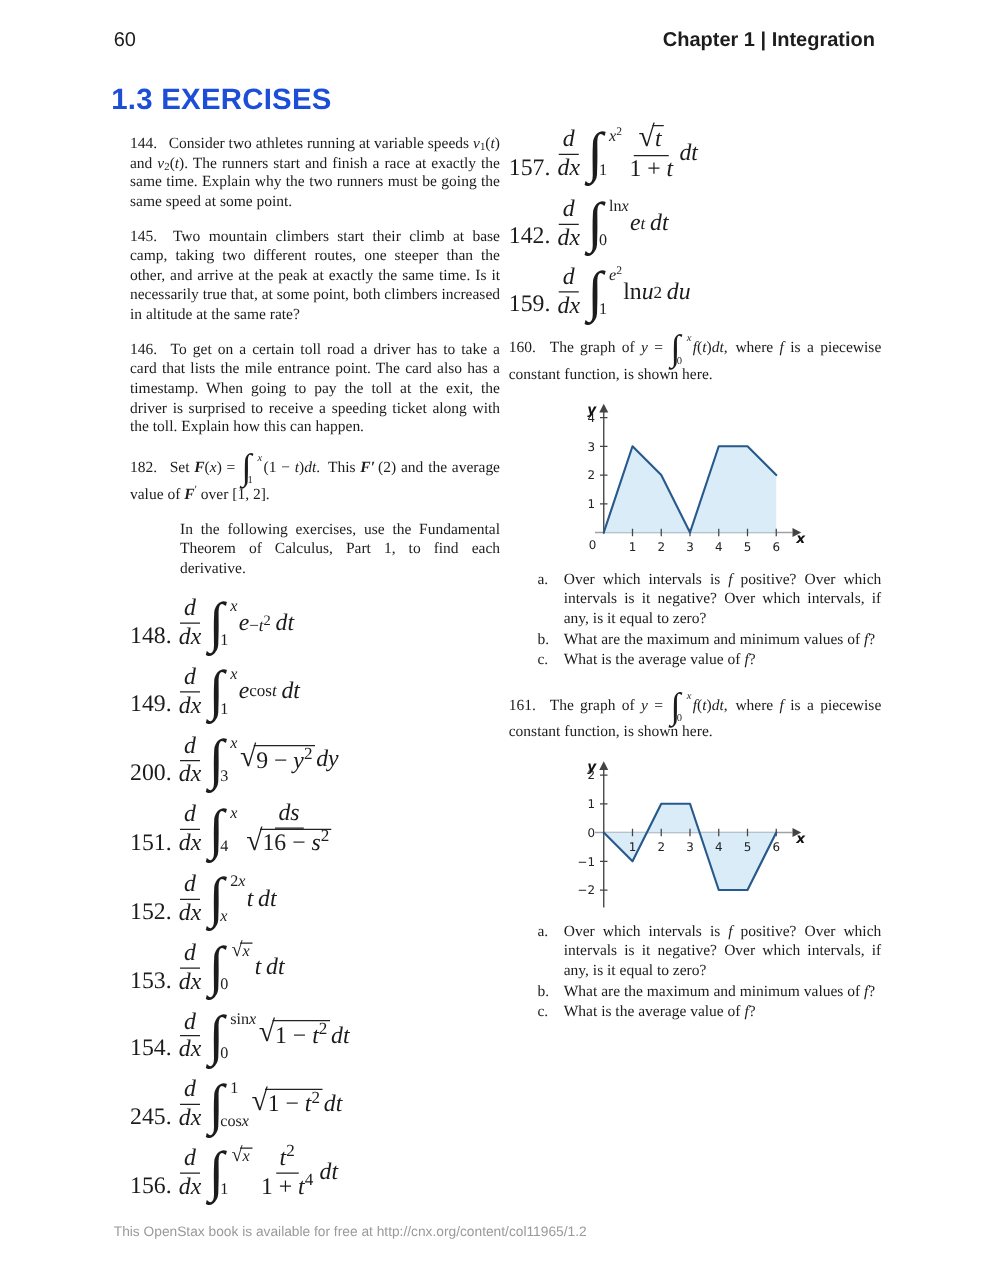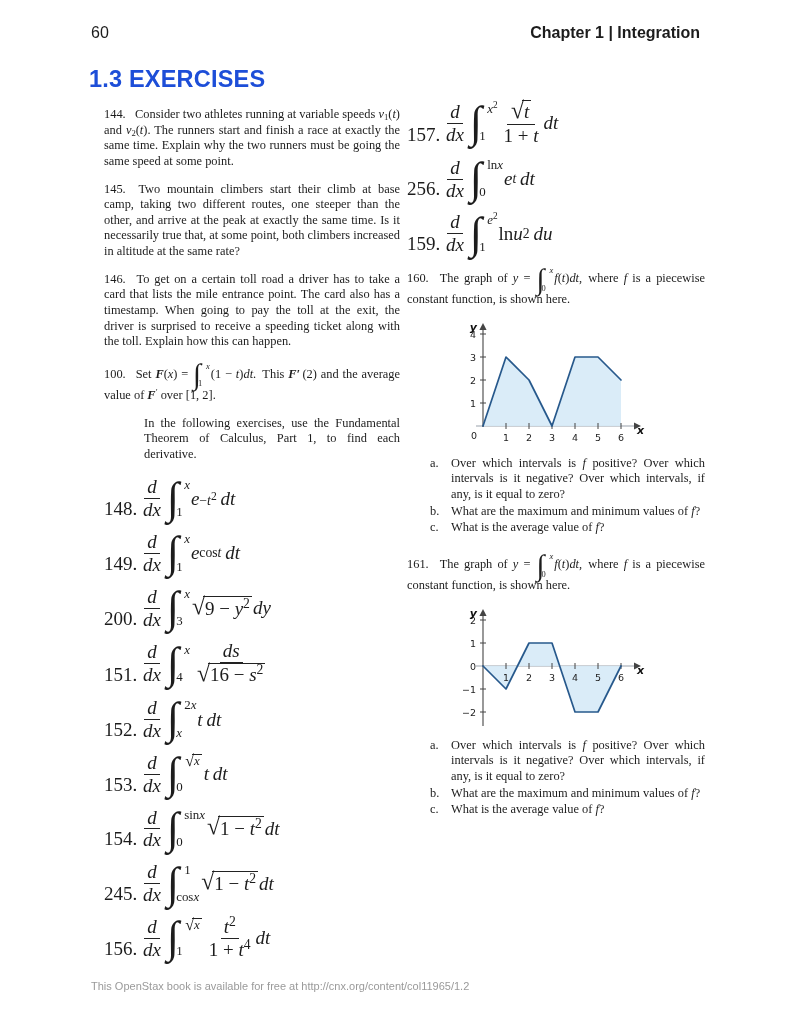--- a/index.html
+++ b/index.html
@@ -58,21 +58,21 @@
     <span class="pnum">60</span>
     <span class="chap">Chapter 1 | Integration</span>
   </div>
 
   <h1 class="title" style="color: #1d4ed8;">1.3 EXERCISES</h1>
 
   <div class="col col-left">
     <p class="para"><span class="mr">144.  Consider two athletes running at variable speeds </span><span class="mi">v</span><sub class="msub"><span class="mr">1</span></sub><span class="mr">(</span><span class="mi">t</span><span class="mr">) and </span><span class="mi">v</span><sub class="msub"><span class="mr">2</span></sub><span class="mr">(</span><span class="mi">t</span><span class="mr">). The runners start and finish a race at exactly the same time. Explain why the two runners must be going the same speed at some point.</span></p>
     <p class="para"><span class="mr">145.  Two mountain climbers start their climb at base camp, taking two different routes, one steeper than the other, and arrive at the peak at exactly the same time. Is it necessarily true that, at some point, both climbers increased in altitude at the same rate?</span></p>
     <p class="para"><span class="mr">146.  To get on a certain toll road a driver has to take a card that lists the mile entrance point. The card also has a timestamp. When going to pay the toll at the exit, the driver is surprised to receive a speeding ticket along with the toll. Explain how this can happen.</span></p>
-    <p class="para"><span class="mr">100.  Set </span><span class="mb">F</span><span class="mr">(</span><span class="mi">x</span><span class="mr">) = </span><span class="mint">
+    <p class="para"><span class="mr">182.  Set </span><span class="mb">F</span><span class="mr">(</span><span class="mi">x</span><span class="mr">) = </span><span class="mint">
           <span class="isym">∫</span>
           <span class="ilims">
             <span class="iup"><span class="mi">x</span></span>
             <span class="ilo"><span class="mr">1</span></span>
           </span>
         </span><span class="mr">(1 − </span><span class="mi">t</span><span class="mr">)</span><span class="mi">dt</span><span class="mr">. This </span><span class="mb">F′</span><span class="mr"> (2) and the average value of </span><span class="mb">F</span><sup class="msup"><span class="mr">′</span></sup><span class="mr"> over [1, 2].</span></p>
     <p class="para directive"><span class="mr">In the following exercises, use the Fundamental Theorem of Calculus, Part 1, to find each derivative.</span></p>
     <div>
         <div class="mrow">
           <span class="exnum">148.</span>
@@ -284,21 +284,21 @@
               <span class="ft"><span class="msqrt">
                   <span class="rad">√</span>
                   <span class="rdc"><span class="mi">t</span></span>
                 </span></span>
               <span class="fb"><span class="mr">1 + </span><span class="mi">t</span></span>
             </span>
             <span class="mi">dt</span>
           </span>
         </div>
         <div class="mrow">
-          <span class="exnum">256.</span>
+          <span class="exnum">142.</span>
           <span class="mline">
             <span class="mfrac">
               <span class="ft"><span class="mi">d</span></span>
               <span class="fb"><span class="mi">dx</span></span>
             </span>
             <span class="mint">
               <span class="isym">∫</span>
               <span class="ilims">
                 <span class="iup"><span class="mr">ln</span><span class="mi">x</span></span>
                 <span class="ilo"><span class="mr">0</span></span>

